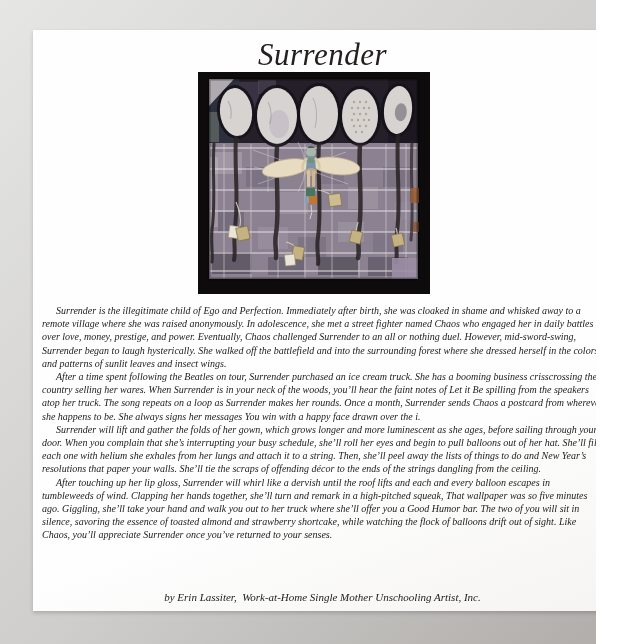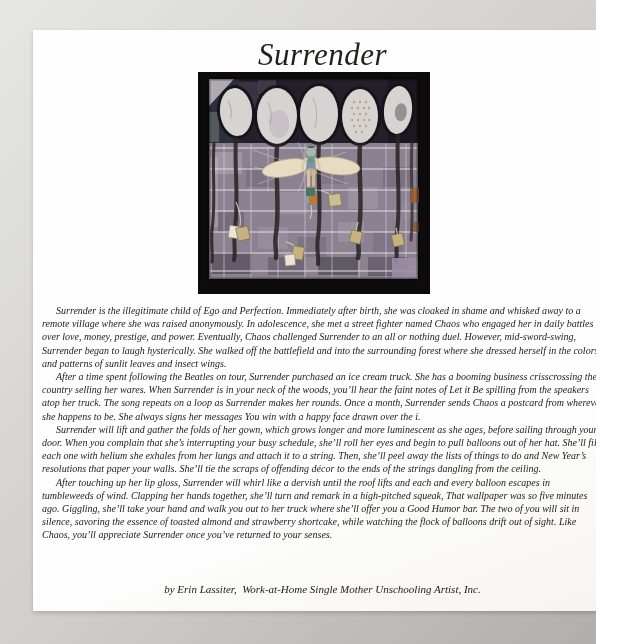--- a/index.html
+++ b/index.html
@@ -18,21 +18,21 @@
     font-size:31px;line-height:31px;letter-spacing:.5px;color:var(--ink,#23201f);
   }
   .art-wrap{position:relative;width:232px;margin:2px auto 0;left:-9px;}
   .art-wrap svg{display:block;}
   .story{
     margin:10px 8px 0 9px;font-style:italic;font-size:10px;line-height:13.2px;
     color:var(--ink,#23201f);
   }
   .story p{margin:0;text-indent:14px;}
   .attribution{
-    position:absolute;left:0;right:0;bottom:16px;margin:0;text-align:center;
+    position:absolute;left:0;right:0;bottom:8px;margin:0;text-align:center;
     font-style:italic;font-size:11px;color:var(--ink,#23201f);white-space:pre-wrap;
   }
 </style>
 </head>
 <body>
 
 <div class="stage">
   <div class="poster">
 
     <h1 class="title">Surrender</h1>

